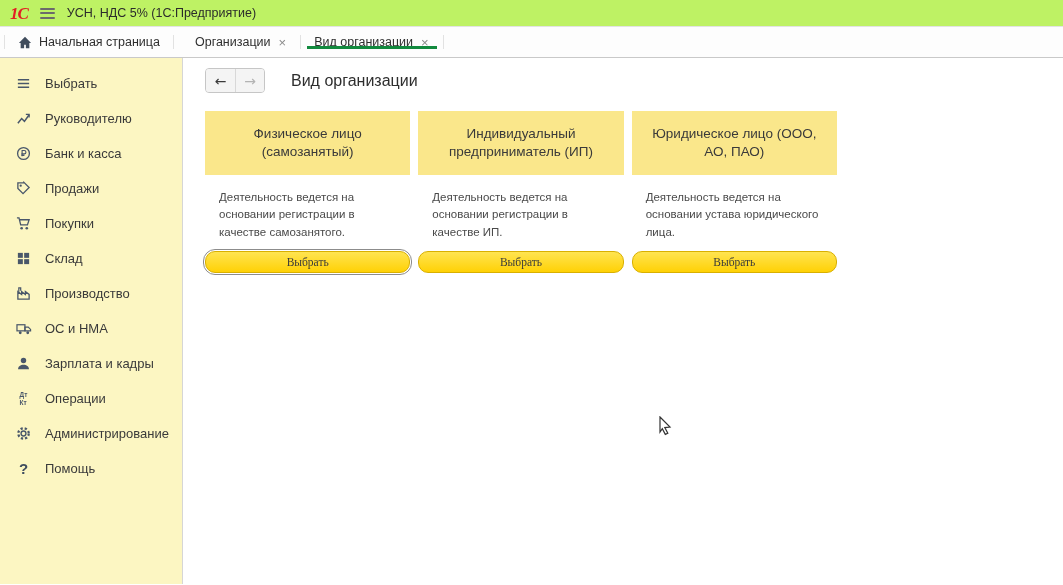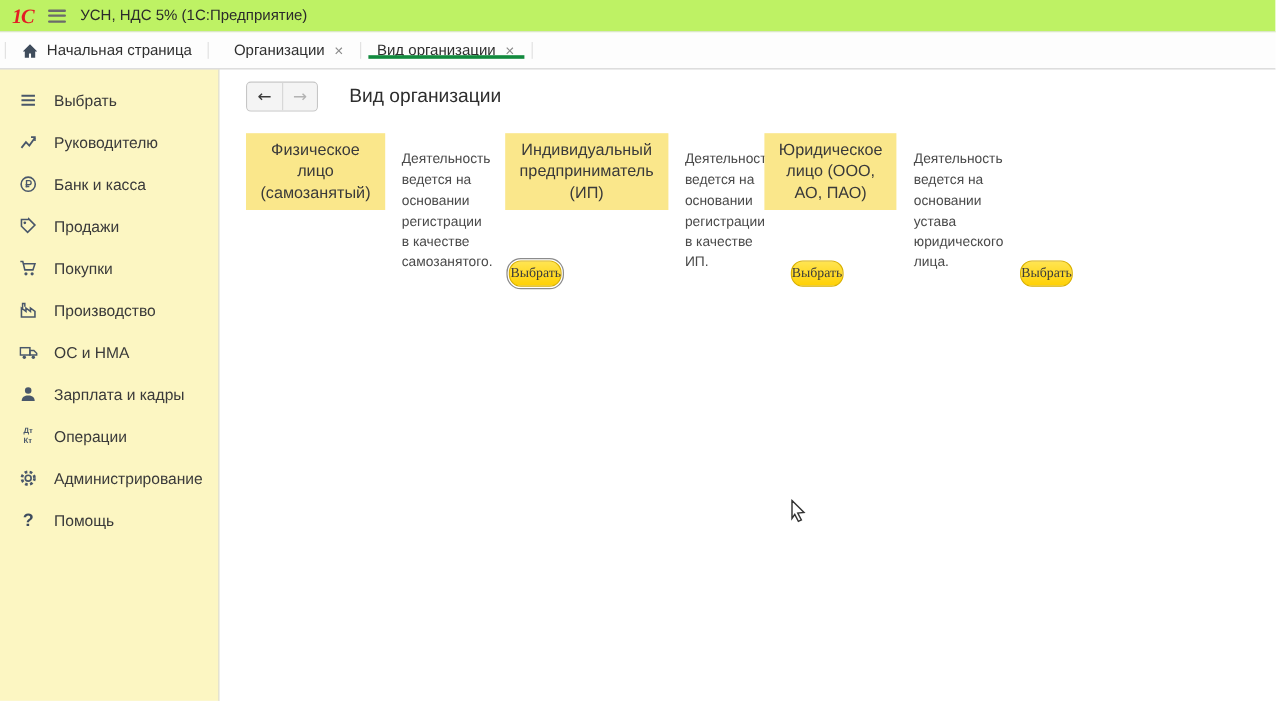--- a/index.html
+++ b/index.html
@@ -68,21 +68,21 @@
   .histbtns button {
     width:29px; height:23px; border:none; background:#f4f4f4; cursor:pointer;
     font-size:14px; line-height:1; color:#3a3a3a;
     font-family:"DejaVu Sans",sans-serif;
   }
   .histbtns button + button { border-left:1px solid #d8d8d8; }
   .histbtns button.disabled { color:#b3b3b3; }
   .page-title { font-size:16px; font-weight:normal; color:#2e2e2e; margin-left:26px; }
 
   .cards { display:flex; gap:8px; margin-top:18px; width:632px; }
-  .card { width:208px; display:flex; flex-direction:row; }
+  .card { width:208px; display:flex; flex-direction:column; }
   .card-header {
     height:64px; background:#fae78b; display:flex; align-items:center;
     justify-content:center; text-align:center; padding:0 12px;
     font-size:13.5px; color:#3a3a3a; line-height:1.35;
   }
   .card-desc {
     padding:14px 14px 10px; text-align:left; font-size:11.5px;
     color:#4a4a4a; line-height:1.5;
   }
   .select-btn {
@@ -177,20 +177,31 @@
         <span class="ico">
           <svg width="15" height="15" viewBox="0 0 16 16">
               <path d="M1 2h2.2l1.8 7.5h7.2L14 4H4" fill="none" stroke="#49576a" stroke-width="1.4"></path>
               <circle cx="6" cy="13" r="1.4" fill="#49576a"></circle>
               <circle cx="11.5" cy="13" r="1.4" fill="#49576a"></circle>
             </svg>
         </span>
         <span>Покупки</span>
       </div>
 
+      <div class="side-item">
+        <span class="ico">
+          <svg width="15" height="15" viewBox="0 0 16 16">
+              <rect x="2" y="2" width="5.3" height="5.3" fill="#49576a"></rect>
+              <rect x="8.7" y="2" width="5.3" height="5.3" fill="#49576a"></rect>
+              <rect x="2" y="8.7" width="5.3" height="5.3" fill="#49576a"></rect>
+              <rect x="8.7" y="8.7" width="5.3" height="5.3" fill="#49576a"></rect>
+            </svg>
+        </span>
+        <span>Склад</span>
+      </div>
 
       <div class="side-item">
         <span class="ico">
           <svg width="15" height="15" viewBox="0 0 16 16">
               <path d="M2 14V6l4 3V6l4 3V6l4 3v5z" fill="none" stroke="#49576a" stroke-width="1.4"></path>
               <path d="M3 6V2h2v3" stroke="#49576a" stroke-width="1.3" fill="none"></path>
             </svg>
         </span>
         <span>Производство</span>
       </div>

